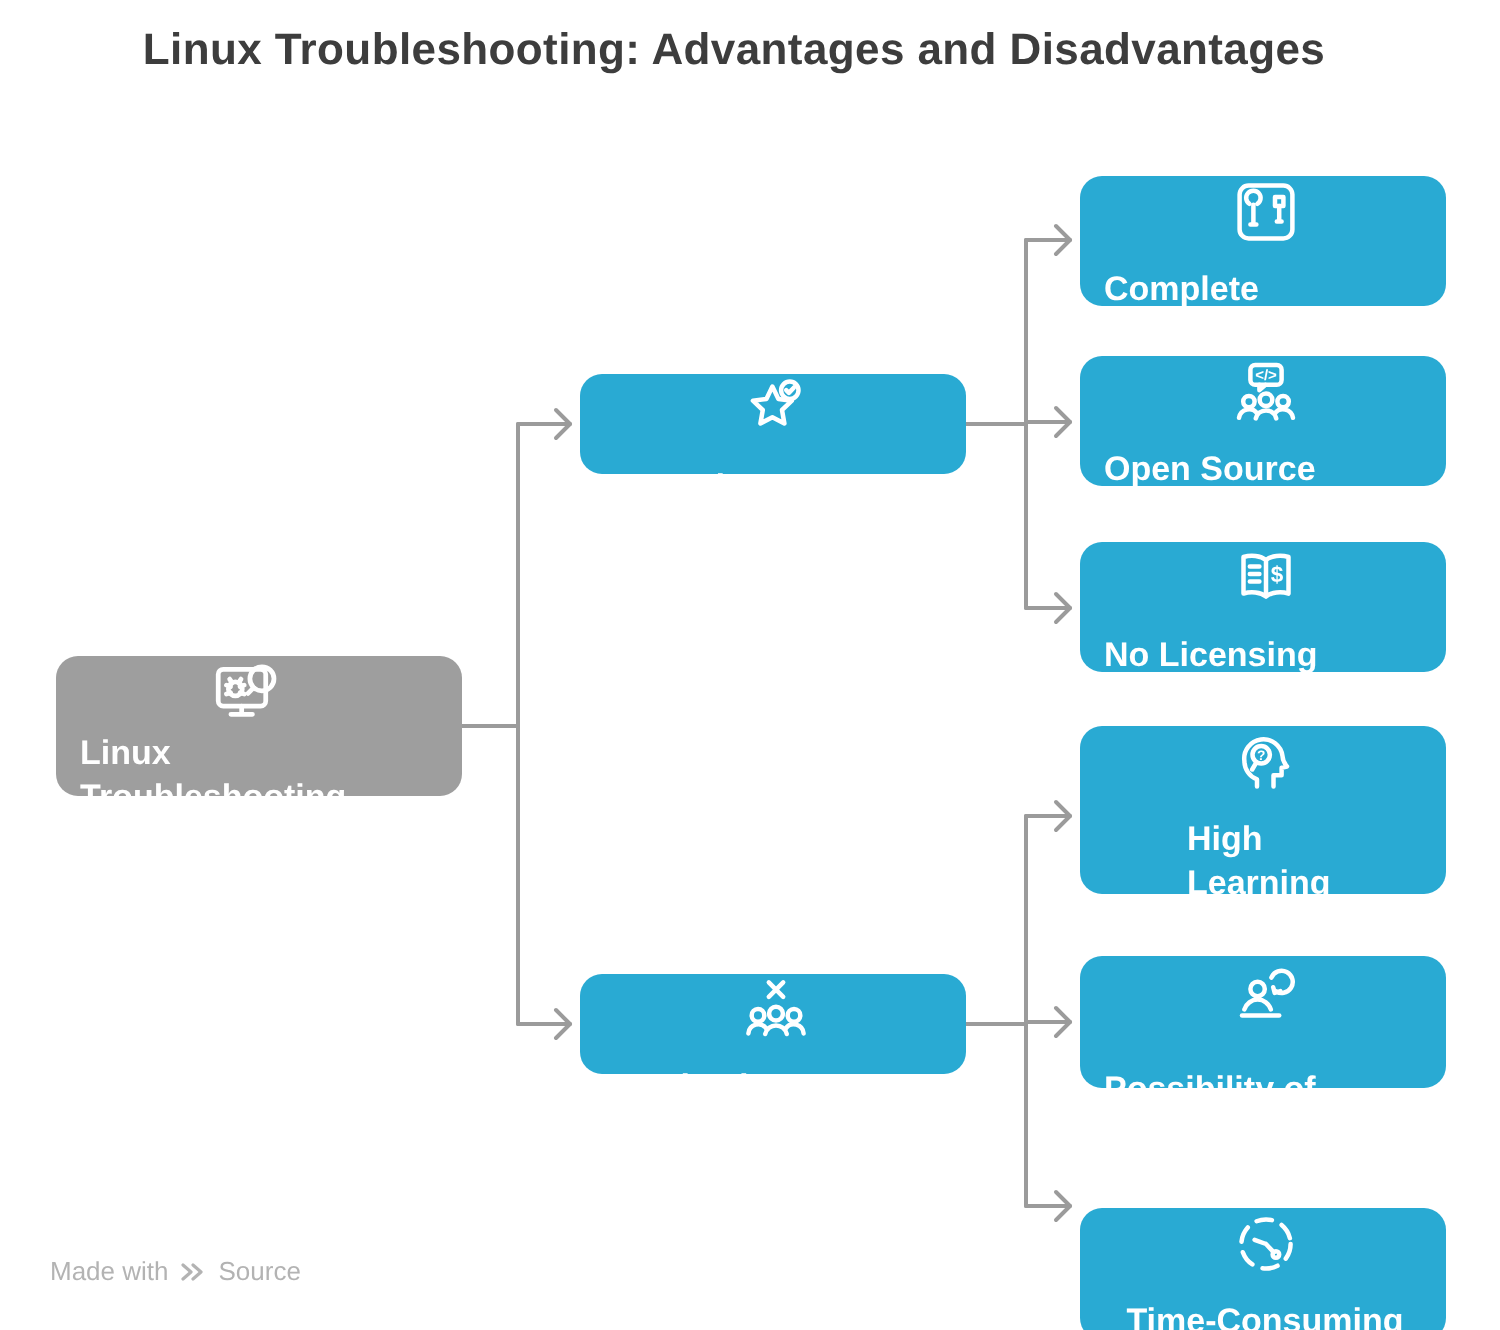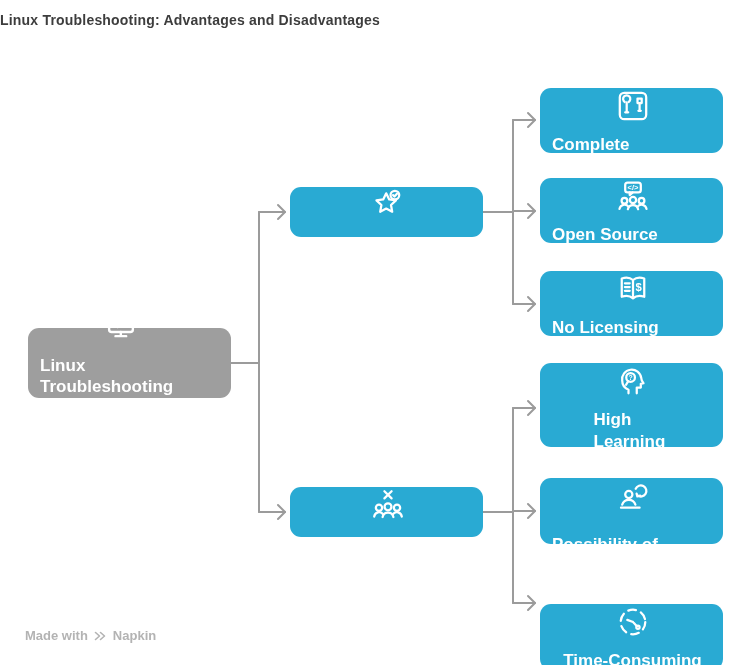--- a/index.html
+++ b/index.html
@@ -1,39 +1,39 @@
 <!DOCTYPE html>
 <html><head>
 <meta charset="utf-8">
 <style>
   html,body{margin:0;padding:0;background:#ffffff;}
   .canvas{
     position:relative;width:750px;height:665px;background:#ffffff;overflow:hidden;
     font-family:"Liberation Sans","DejaVu Sans",sans-serif;
   }
   .title{
-    position:absolute;left:0;right:16px;top:12px;text-align:left;
-    font-size:14px;font-weight:700;color:#3d3d3d;letter-spacing:.2px;
+    position:absolute;left:0;right:16px;top:12px;text-align:center;
+    font-size:22px;font-weight:700;color:#3d3d3d;letter-spacing:.2px;
   }
   svg.connectors{position:absolute;left:0;top:0;z-index:0;}
   .node{
     position:absolute;z-index:1;display:flex;align-items:center;
     border-radius:11px;color:#ffffff;box-sizing:border-box;
     font-size:17px;font-weight:600;line-height:1.28;flex-direction:column;
   }
   .node .icon{flex:0 0 auto;display:flex;align-items:center;justify-content:center;}
   .node .icon svg{display:block;}
-  .root-node{background:#9e9e9e;left:28px;top:328px;width:203px;height:70px;padding:0 24px 0 12px;gap:10px;justify-content:flex-end;}
+  .root-node{background:#9e9e9e;left:28px;top:328px;width:203px;height:70px;padding:0 24px 0 12px;}
   .branch-node{background:#29aad3;left:290px;width:193px;height:50px;padding:0 10px 0 13px;gap:10px;}
   .leaf-node{background:#29aad3;left:540px;width:183px;padding:0 10px 0 12px;gap:10px;}
   .label{display:block;}
   .label-narrow{max-width:78px;}
   .footer{
     position:absolute;left:25px;top:628px;display:flex;align-items:center;gap:5px;
-    color:#b3b3b3;font-size:13px;font-weight:700;
+    color:#b3b3b3;font-size:13px;font-weight:400;
   }
   .footer svg{display:block;}
 </style>
 </head>
 <body>
 
 <div class="canvas">
 
   <div class="title">Linux Troubleshooting: Advantages and Disadvantages</div>
 
@@ -185,16 +185,16 @@
   </div>
 
   <div class="footer">
     <span>Made with</span>
     <svg width="15" height="14" viewBox="0 0 15 14">
       <g stroke="#b3b3b3" stroke-width="1.6" fill="none" stroke-linecap="round" stroke-linejoin="round">
         <path d="M2.5 3.5l4 3.5-4 3.5"></path>
         <path d="M7.5 3.5l4 3.5-4 3.5"></path>
       </g>
     </svg>
-    <span>Napkin</span>
+    <span>Source</span>
   </div>
 
 </div>
 
 </body></html>

